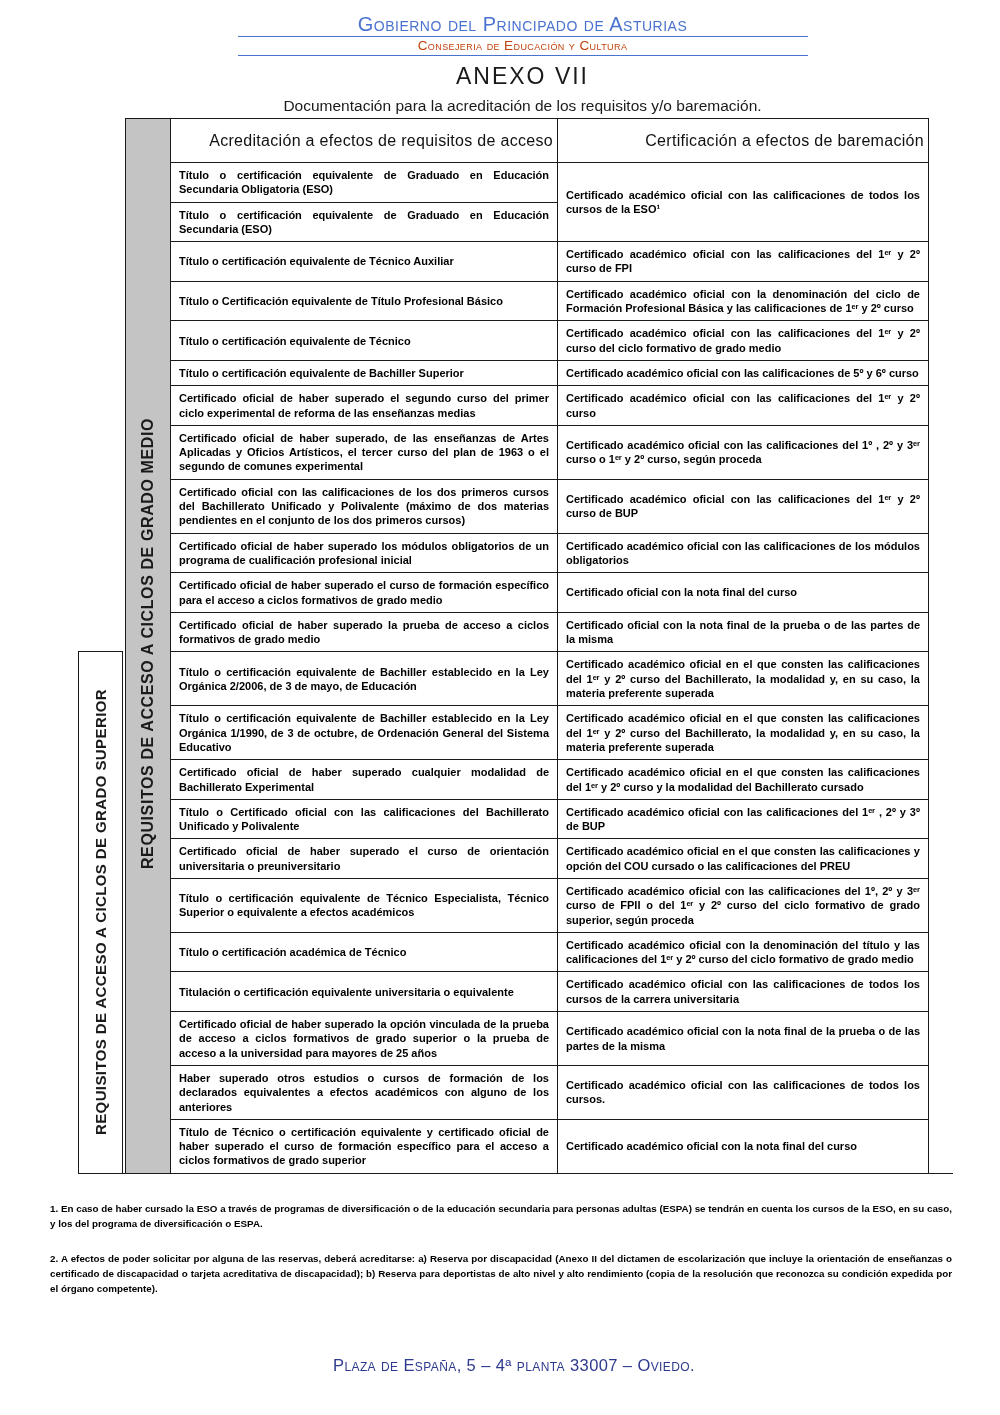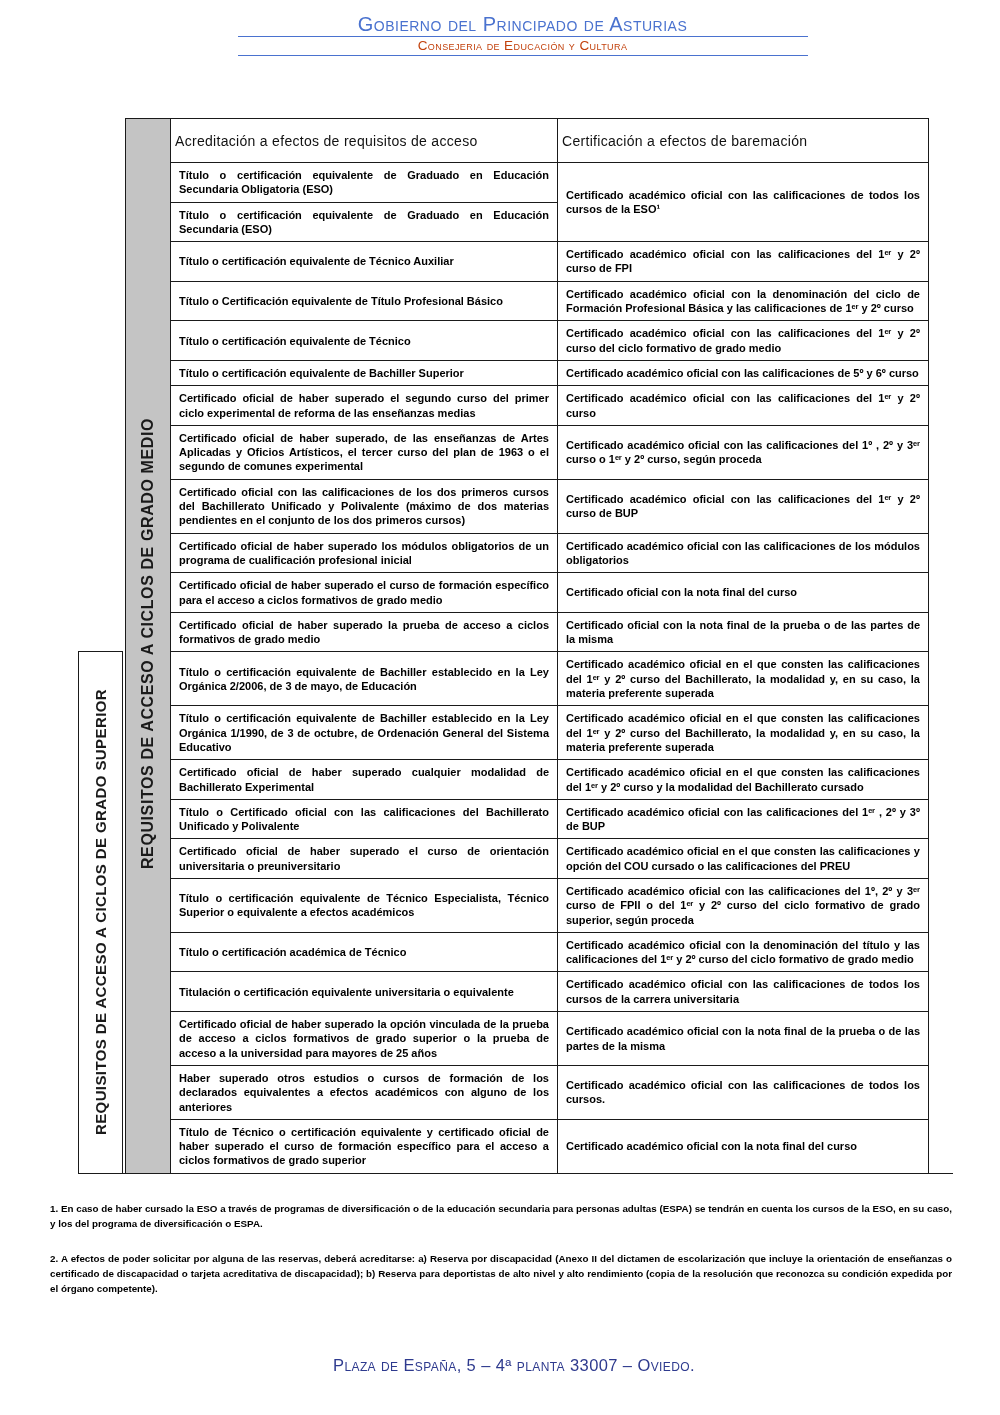--- a/index.html
+++ b/index.html
@@ -41,22 +41,22 @@
 
   
   .table-wrap { position: absolute; left: 125px; top: 118px; width: 803px; }
   table.req-table { width: 100%; border-collapse: collapse; table-layout: fixed; }
   .req-table td, .req-table th { border: 1.5px solid #1a1a1a; }
   col.c-band  { width: 45px; }
   col.c-left  { width: 387px; }
   col.c-right { width: 371px; }
 
   th.col-head {
-    font-weight: normal; font-size: 14px;
-    height: 44px; text-align: left; vertical-align: middle;
+    font-weight: normal; font-size: 16px;
+    height: 44px; text-align: right; vertical-align: middle;
     letter-spacing: 0.3px; padding: 4px;
   }
   td.cell {
     font-size: 11px; font-weight: bold; line-height: 1.3;
     padding: 5px 8px; text-align: justify; vertical-align: middle;
     color: #000;
   }
   td.gray-band {
     background: #c4c4c4;
     vertical-align: middle; text-align: center; padding: 0;
@@ -100,20 +100,22 @@
 </head>
 <body>
 
 <div class="page">
 
   <div class="doc-header">
     <div class="org-name">Gobierno del Principado de Asturias</div>
     <div class="blue-rule"></div>
     <div class="dept-name">Consejeria de Educación y Cultura</div>
     <div class="blue-rule"></div>
+    <div class="annex-title">ANEXO VII</div>
+    <div class="doc-subtitle">Documentación para la acreditación de los requisitos y/o baremación.</div>
   </div>
 
   <div class="table-wrap">
 
     <div class="gs-box" style="top: 533px;">
       <span class="vtext outer">REQUISITOS DE ACCESO A CICLOS DE GRADO SUPERIOR</span>
     </div>
 
     <table class="req-table">
       <colgroup>

